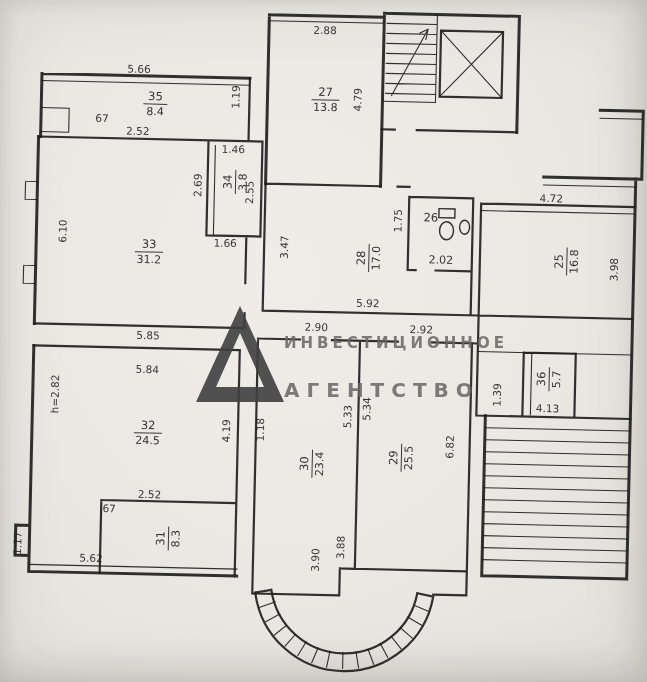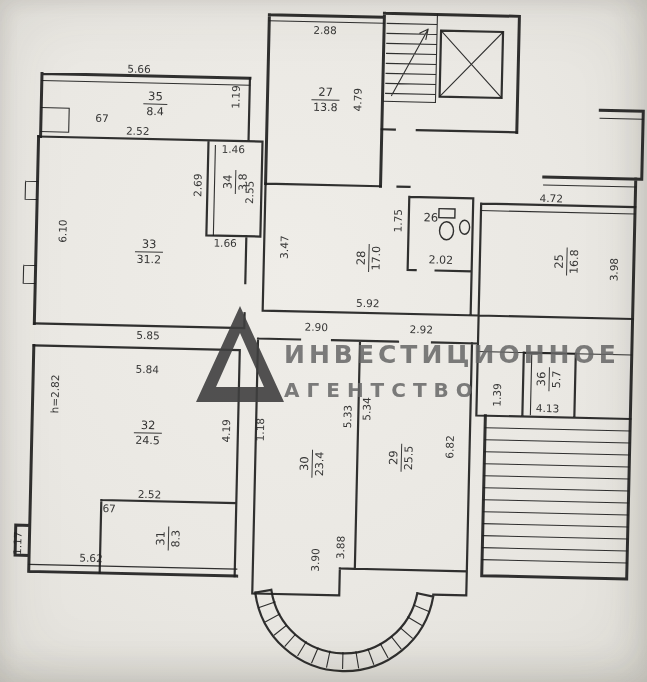--- a/index.html
+++ b/index.html
@@ -14,21 +14,21 @@
   }
   svg{position:absolute;left:0;top:0;}
   .walls{stroke:#1f1f1f;fill:none;stroke-opacity:.92;stroke-linecap:square;}
   text{fill:#262626;fill-opacity:.92;}
   .dim{font-size:10.5px;}
   .rnum{font-size:11.5px;}
   .rarea{font-size:11px;}
   .frac{stroke:#262626;stroke-width:1;stroke-opacity:.9;}
   #wm{position:absolute;left:188px;top:302px;width:340px;height:110px;pointer-events:none;}
   #wm .logo{position:absolute;left:6px;top:4px;}
-  #wm .l1{position:absolute;left:96px;top:38px;font-size:25px;letter-spacing:4px;color:#676767;opacity:.85;font-weight:600;white-space:nowrap;}
+  #wm .l1{position:absolute;left:96px;top:32px;font-size:15px;letter-spacing:4px;color:#676767;opacity:.85;font-weight:600;white-space:nowrap;}
   #wm .l2{position:absolute;left:96px;top:76px;font-size:20px;letter-spacing:7px;color:#676767;opacity:.85;font-weight:600;white-space:nowrap;}
 </style>
 </head>
 <body>
 
 <div id="scan">
   <svg width="647" height="682" viewBox="0 0 647 682">
     <g transform="rotate(1.3 323 341)">
 
       <path class="walls" stroke-width="3" d="

